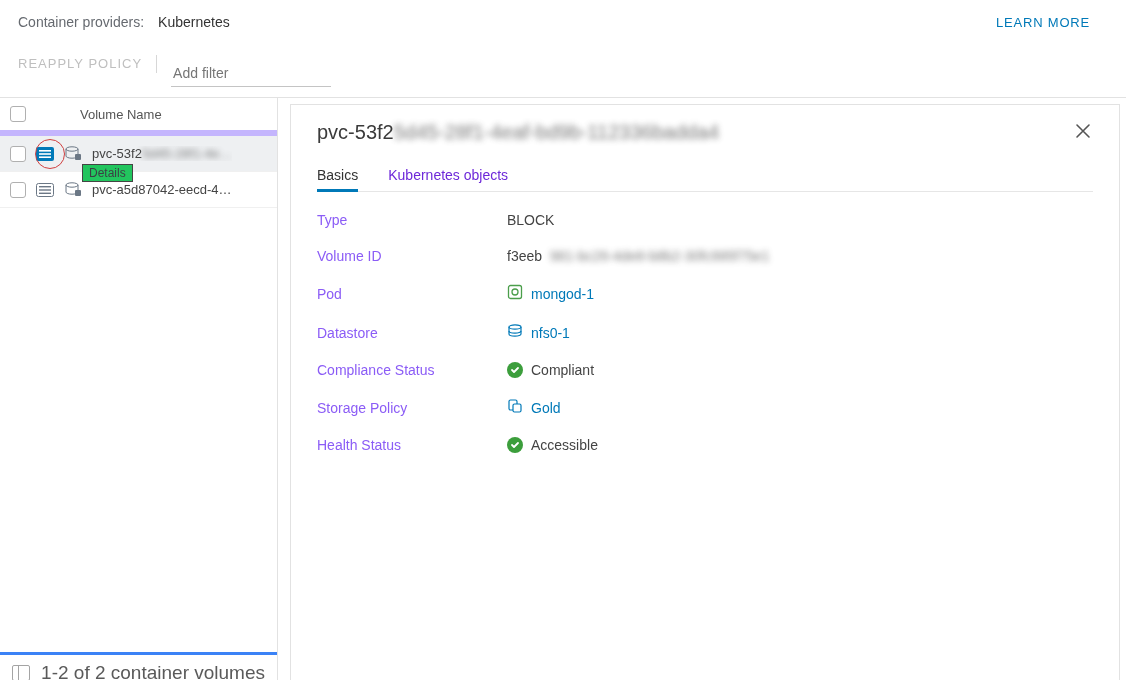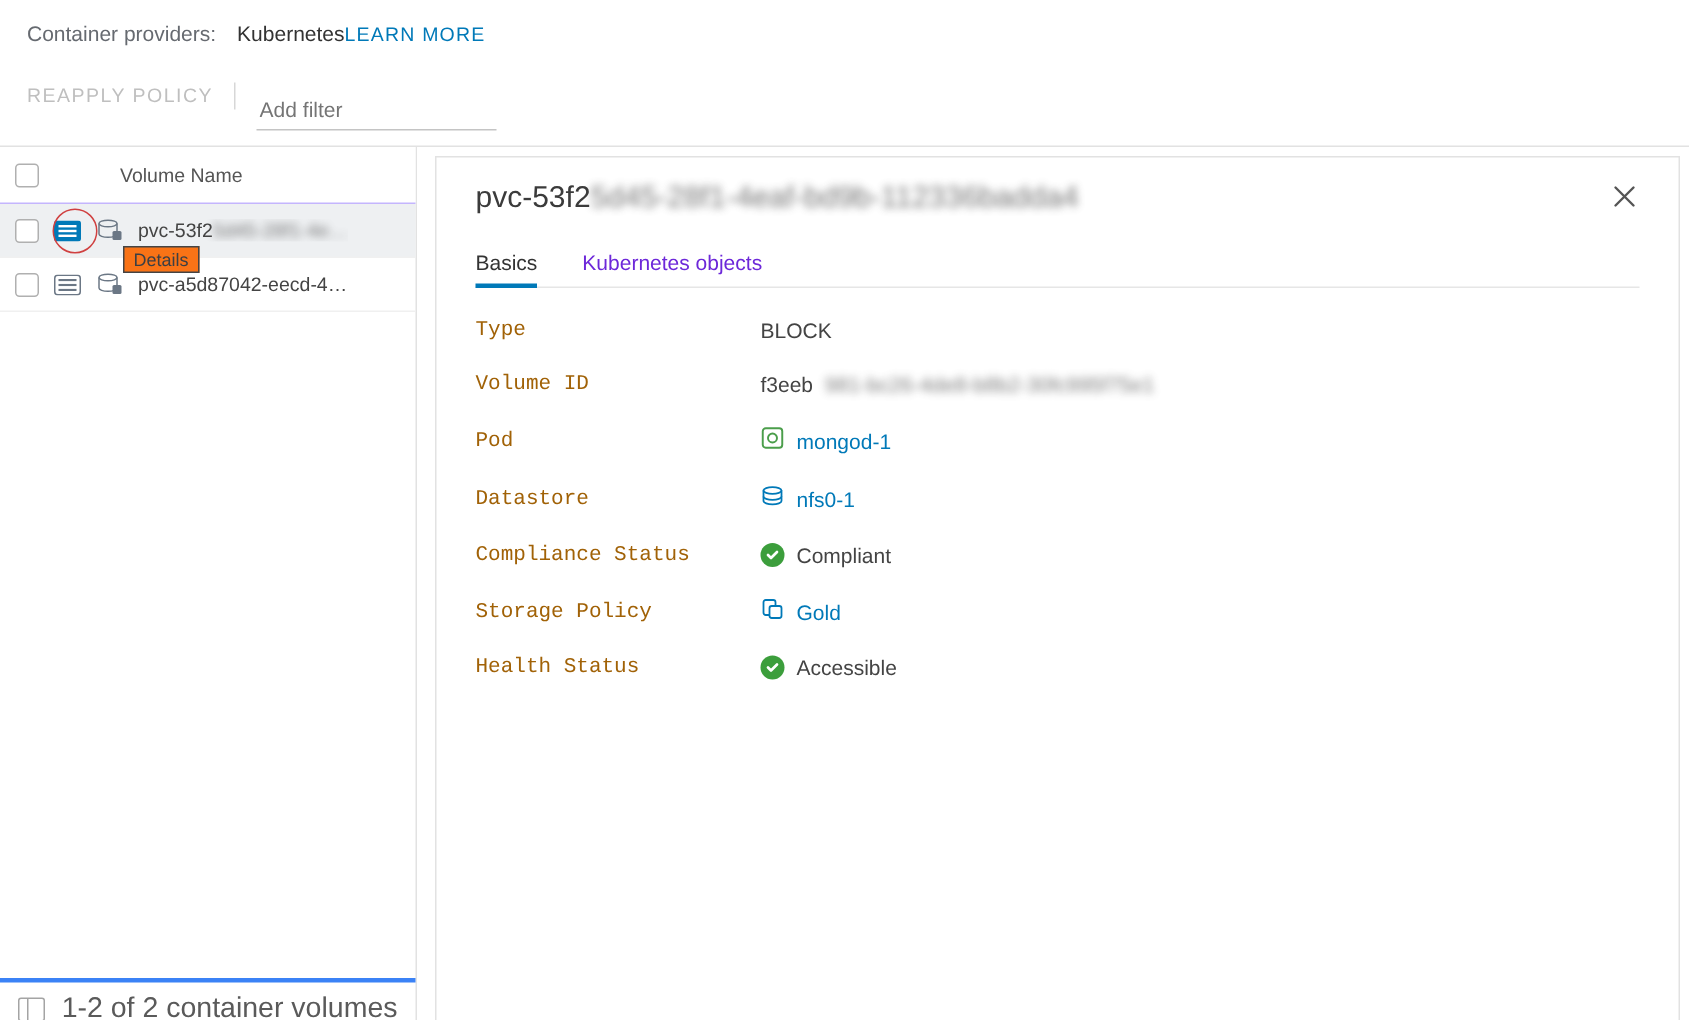--- a/index.html
+++ b/index.html
@@ -10,21 +10,22 @@
     color: #3b3f44;
     background: #fff;
     width: 1126px;
   }
   .page { width: 1126px; }
 
   
   .header-row {
     display: flex;
     align-items: center;
-    padding: 14px 18px 10px 18px;
+    justify-content: space-between;
+    padding: 14px 36px 10px 18px;
   }
   .header-left { display: flex; align-items: center; gap: 14px; }
   .header-label { color: #666a70; }
   .header-value { color: #333; }
   .learn-more {
     color: #0079b8;
     font-weight: 500;
     letter-spacing: 0.8px;
     font-size: 13px;
     cursor: pointer;
@@ -70,21 +71,21 @@
   .list-pane {
     width: 278px;
     border-right: 1px solid #e2e2e2;
     position: relative;
     min-height: 592px;
   }
   .list-header {
     display: flex;
     align-items: center;
     height: 38px;
-    border-bottom: 1px solid #c4b5fd;
+    border-bottom: 6px solid #c4b5fd;
     padding: 0 10px;
     background: #fff;
     gap: 12px;
   }
   .col-name {
     color: #555;
     font-size: 13px;
     padding-left: 42px;
   }
   .list-body { }
@@ -135,21 +136,21 @@
     border: 1px solid #d04040;
     border-radius: 50%;
     pointer-events: none;
   }
 
   
   .tooltip {
     position: absolute;
     left: 82px;
     top: 28px;
-    background: #f97316;
+    background: #22c55e;
     border: 1px solid #444;
     font-size: 12px;
     padding: 1px 6px;
     z-index: 5;
   }
 
   
   .list-footer {
     position: absolute;
     bottom: 0; left: 0; right: 0;
@@ -225,22 +226,21 @@
 
   
   .kv {
     display: flex;
     align-items: center;
     margin-top: 20px;
     font-size: 14px;
   }
   .kv-label {
     width: 190px;
-    color: #a16207;
-    font-family: Liberation Mono, monospace;
+    color: #8b5cf6;
   }
   .kv-val {
     display: flex;
     align-items: center;
     gap: 8px;
     color: #444;
   }
   a.link { color: #0079b8; text-decoration: none; cursor: pointer; }
 
   .status-check {

